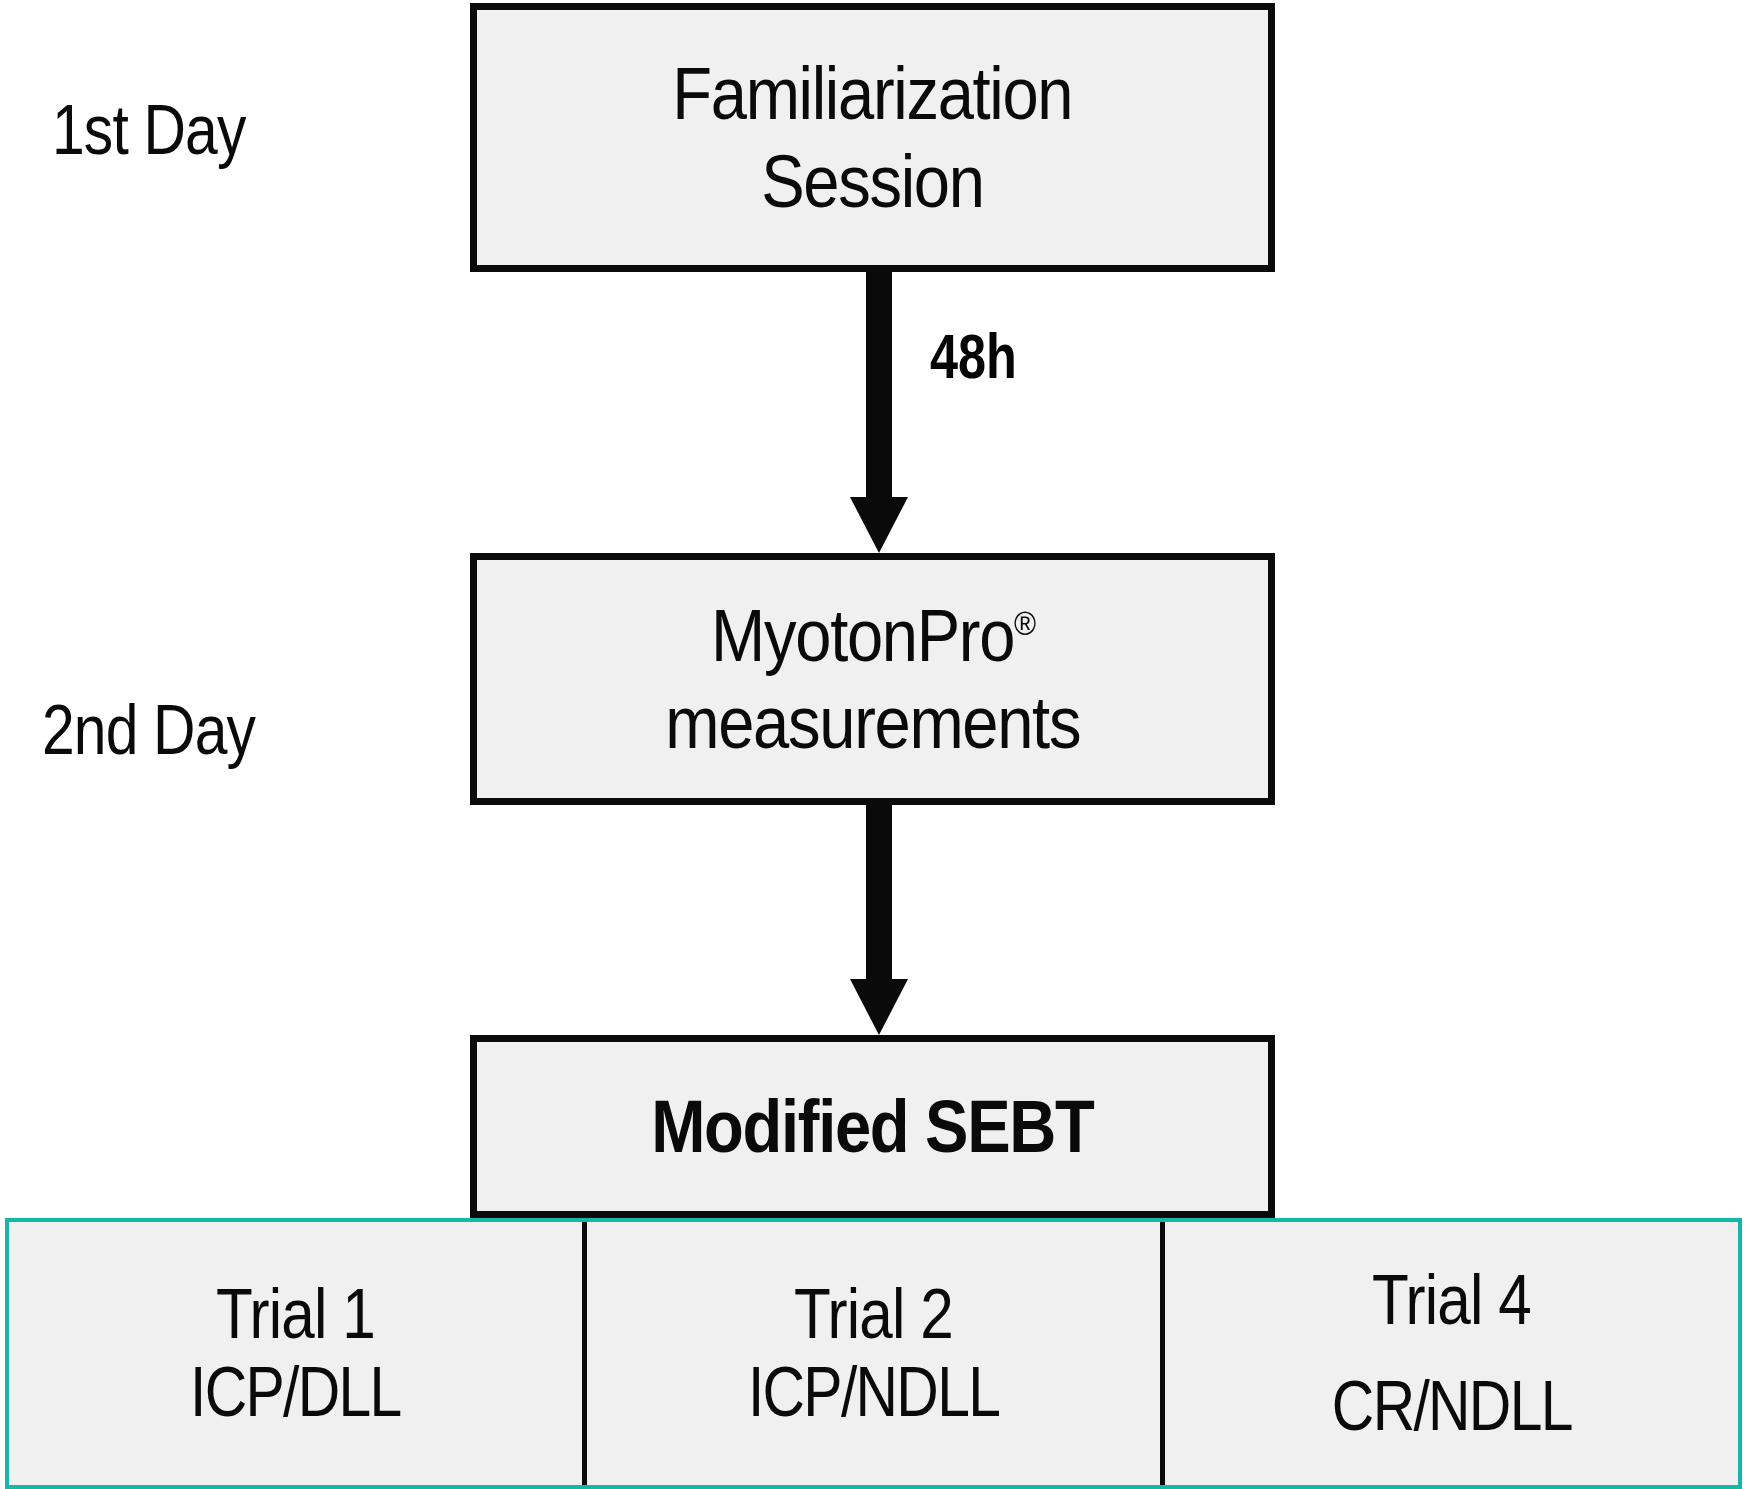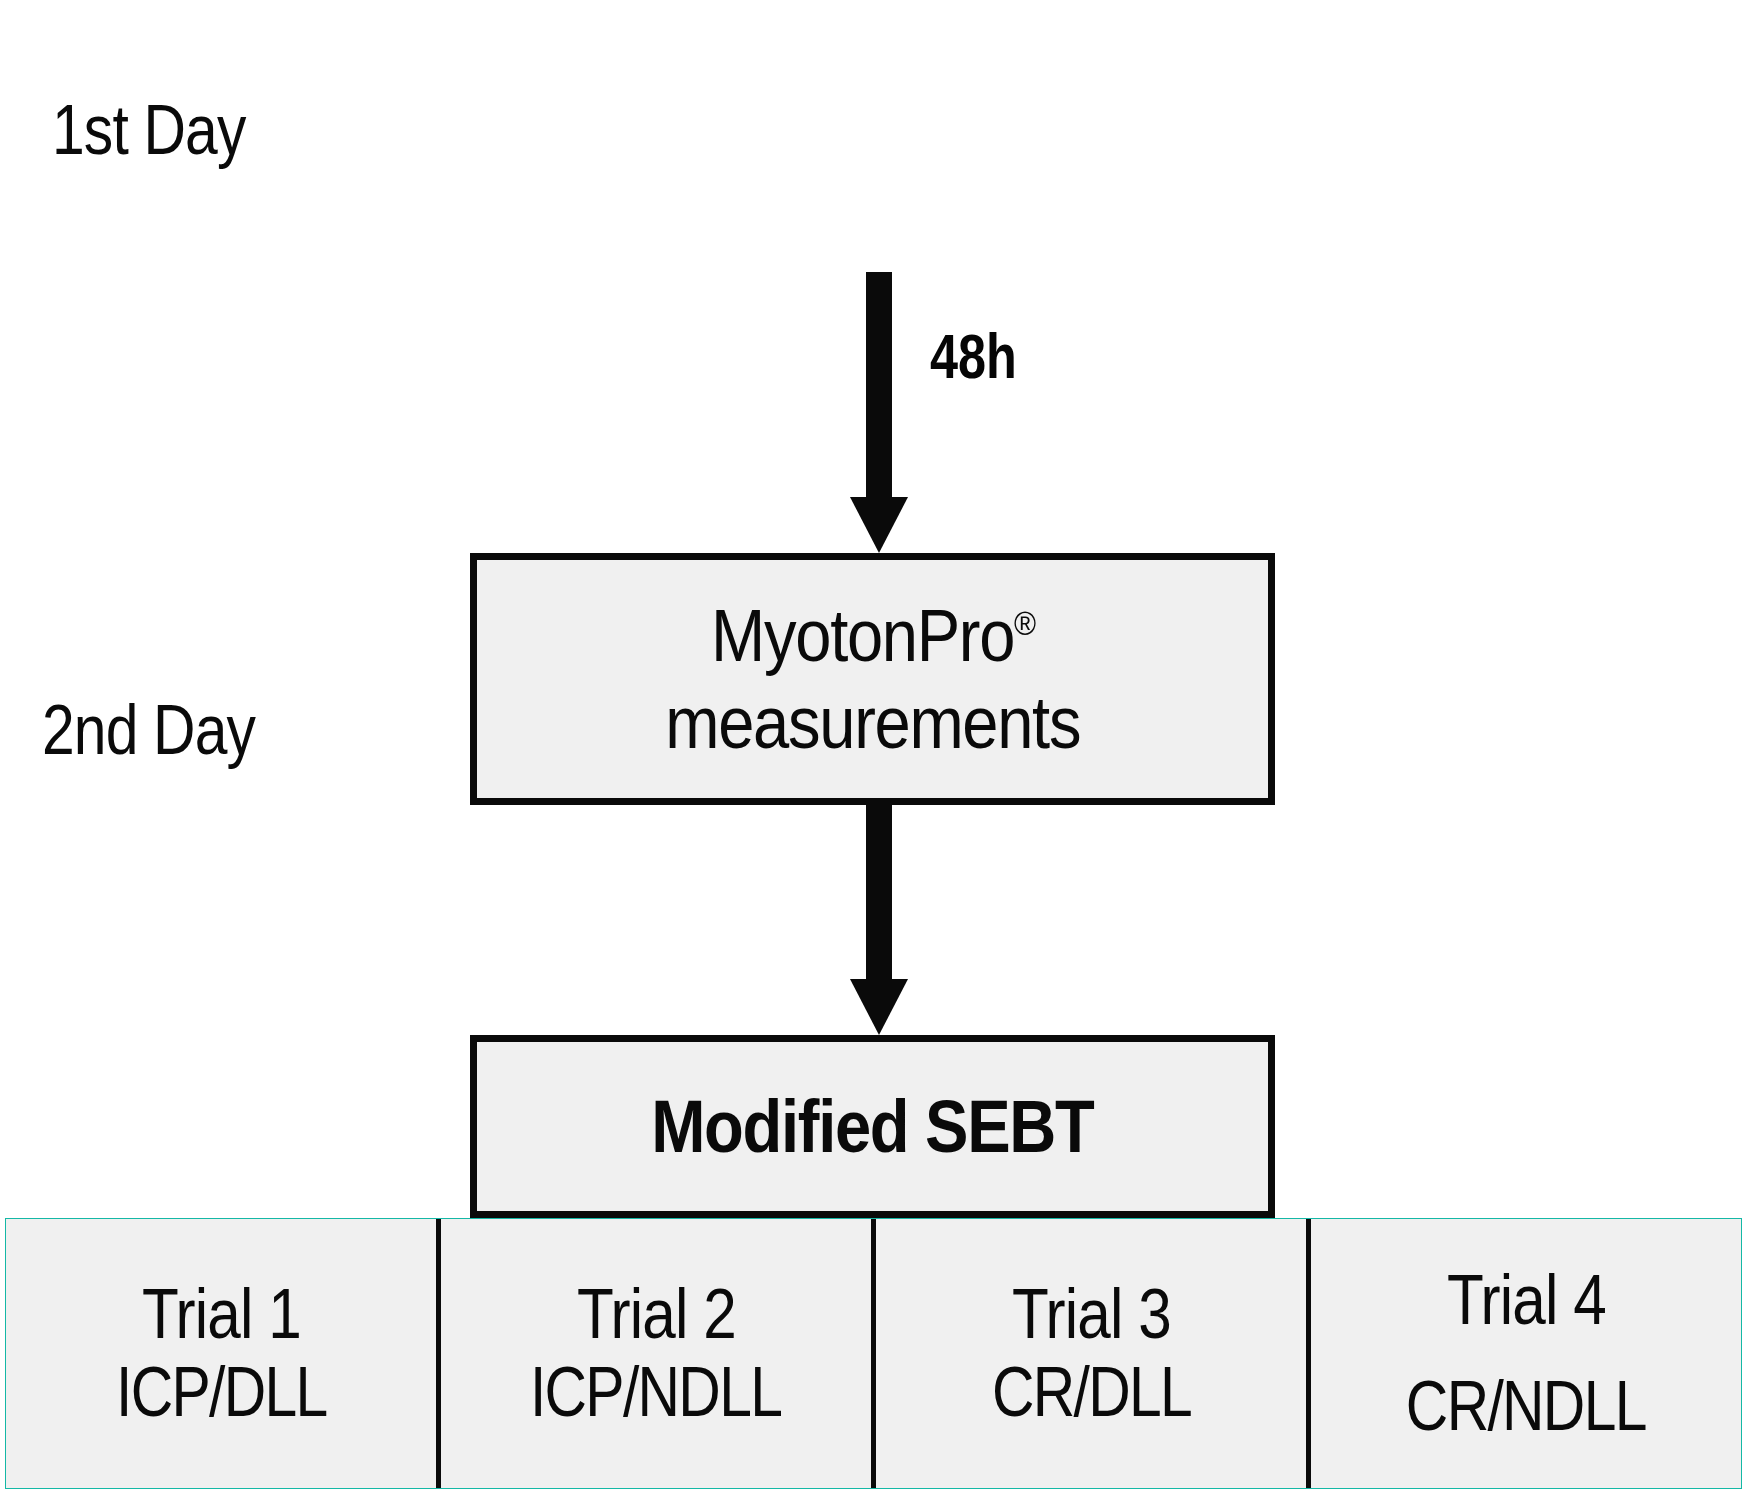--- a/index.html
+++ b/index.html
@@ -112,21 +112,21 @@
     white-space: nowrap;
   }
 
   
   #trials-row {
     position: absolute;
     left: 5px;
     top: 1218px;
     width: 1737px;
     height: 271px;
-    border: 1px solid #14b8a6;
+    border: 4px solid #14b8a6;
     box-sizing: border-box;
     background: #f0f0f0;
     display: flex;
   }
   .trial-cell {
     flex: 1 1 0;
     border-right: 5px solid #0a0a0a;
     box-sizing: border-box;
     display: flex;
     flex-direction: column;
@@ -153,20 +153,24 @@
 </style>
 </head>
 <body>
 
 <div id="canvas">
 
   <div id="day1-label" class="day-label">1st Day</div>
 
   <div id="day2-label" class="day-label">2nd Day</div>
 
+  <div id="box-familiarization" class="proc-box">
+    <div class="proc-line">Familiarization</div>
+    <div class="proc-line">Session</div>
+  </div>
 
   <div id="arrow-1" class="arrow">
     <div class="shaft"></div>
     <div class="head"></div>
   </div>
   <div id="arrow-1-label">48h</div>
 
   <div id="box-myotonpro" class="proc-box">
     <div class="proc-line"><span>MyotonPro</span><span class="reg">®</span></div>
     <div class="proc-line">measurements</div>
@@ -186,24 +190,20 @@
     <div class="trial-cell">
       <div class="trial-title">Trial 1</div>
       <div class="trial-sub">ICP/DLL</div>
     </div>
 
     <div class="trial-cell">
       <div class="trial-title">Trial 2</div>
       <div class="trial-sub">ICP/NDLL</div>
     </div>
 
-    <div class="trial-cell">
-      <div class="trial-title">Trial 3</div>
-      <div class="trial-sub">CR/DLL</div>
-    </div>
 
     <div class="trial-cell">
       <div class="trial-title">Trial 4</div>
       <div class="trial-sub">CR/NDLL</div>
     </div>
 
   </div>
 
 </div>
 

